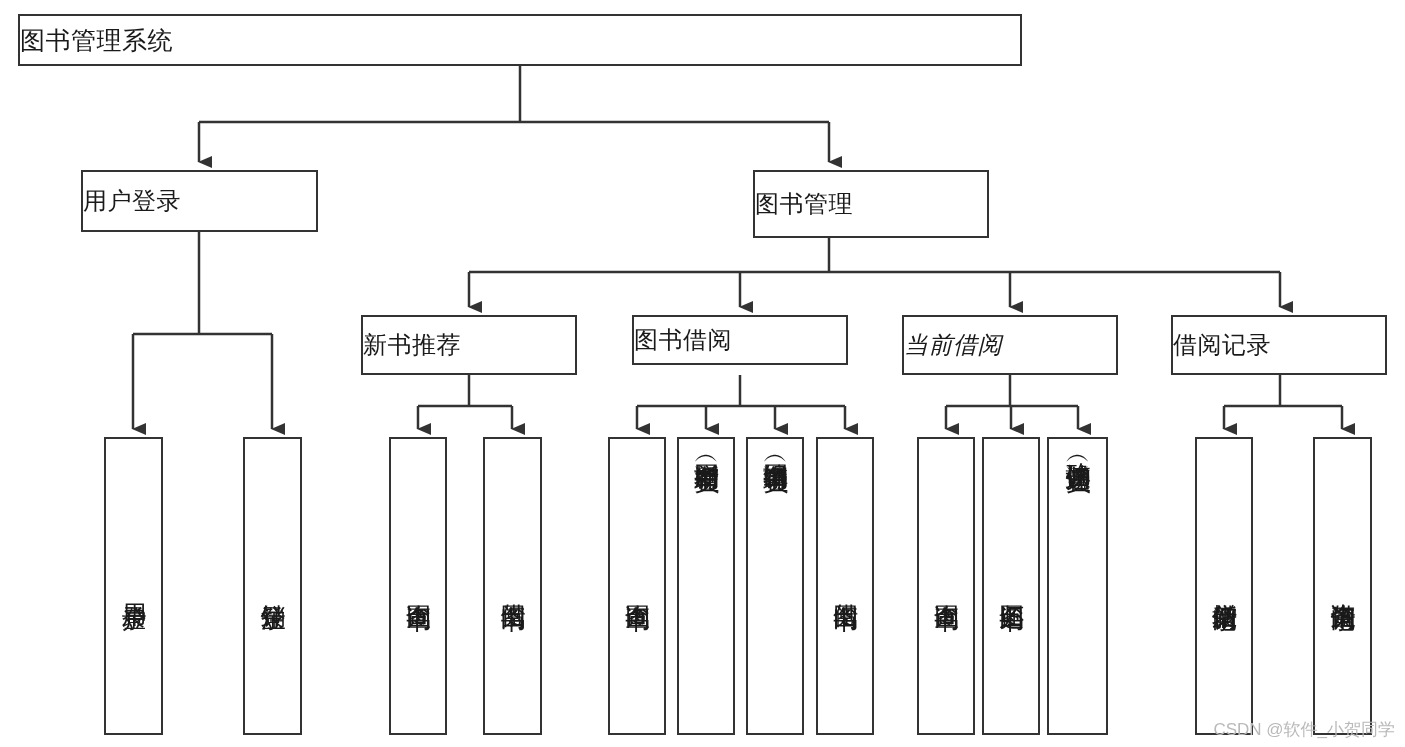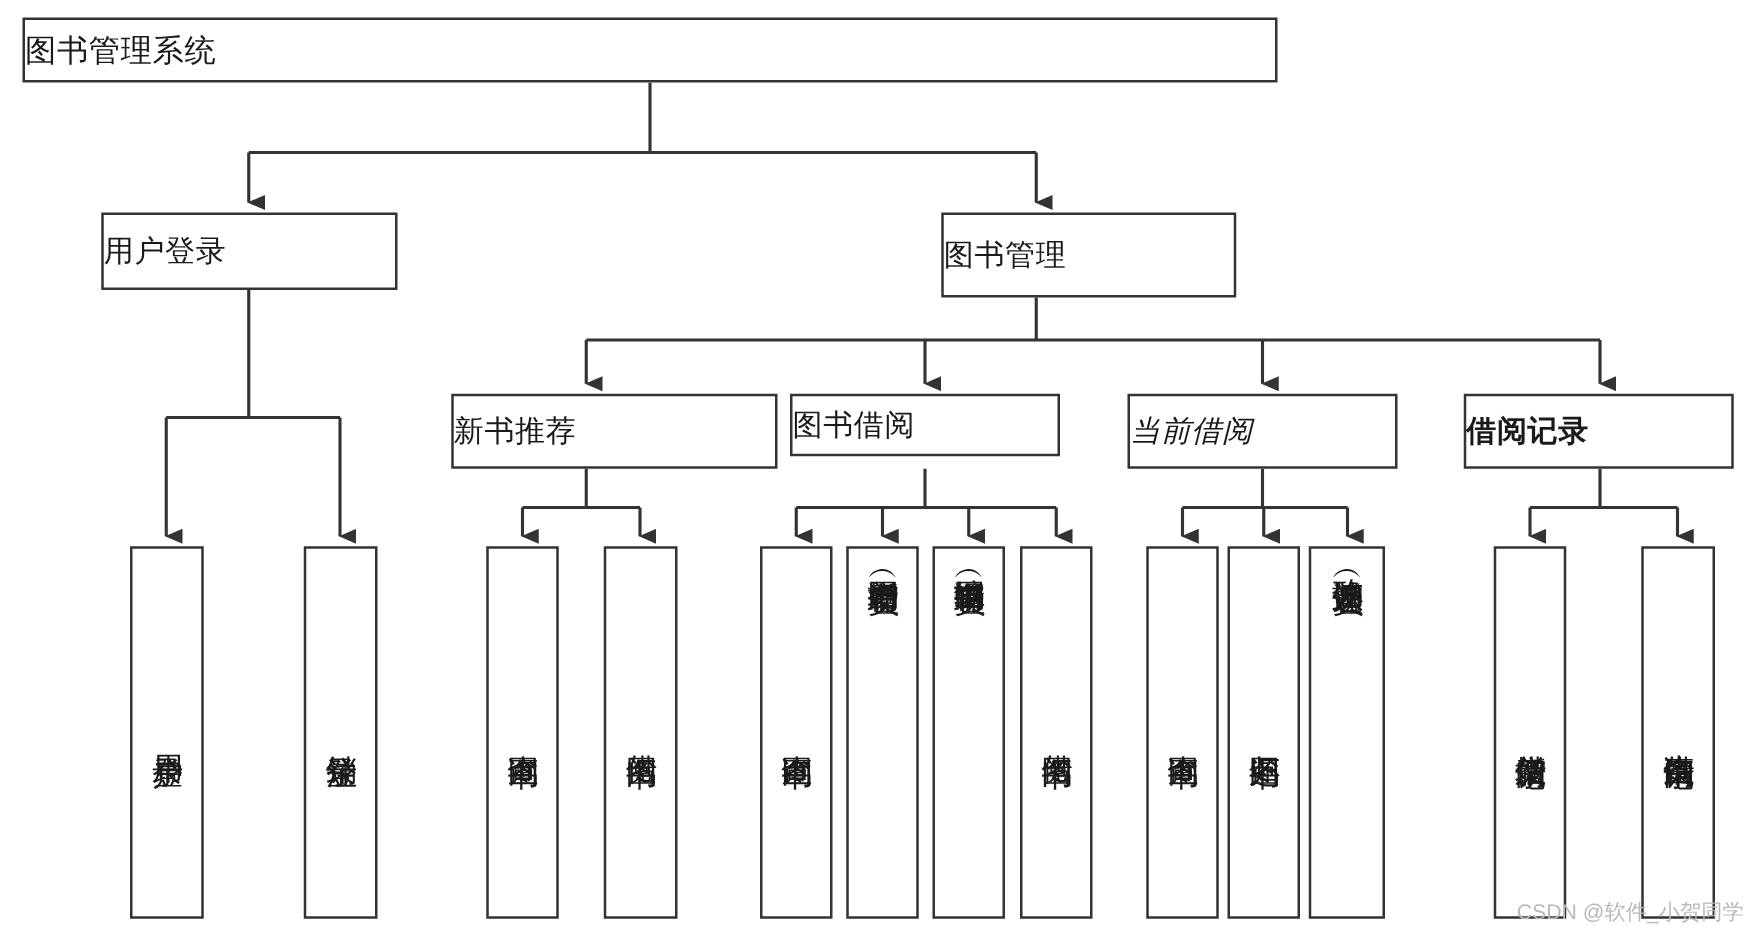--- a/index.html
+++ b/index.html
@@ -135,30 +135,30 @@
     <span class="label">图书管理系统</span>
   </div>
 
   <div class="node horiz" style="left: 81px; top: 170px; width: 237px; height: 62px;">
     <span class="label">用户登录</span>
   </div>
   <div class="node horiz" style="left: 753px; top: 170px; width: 236px; height: 68px;">
     <span class="label">图书管理</span>
   </div>
 
-  <div class="node horiz" style="left: 361px; top: 315px; width: 261px; height: 60px;">
+  <div class="node horiz" style="left: 361px; top: 315px; width: 216px; height: 60px;">
     <span class="label">新书推荐</span>
   </div>
   <div class="node horiz" style="left: 632px; top: 315px; width: 216px; height: 50px;">
     <span class="label">图书借阅</span>
   </div>
   <div class="node horiz" style="left: 902px; top: 315px; width: 216px; height: 60px; font-style: italic;">
     <span class="label">当前借阅</span>
   </div>
-  <div class="node horiz" style="left: 1171px; top: 315px; width: 216px; height: 60px; font-weight: bold;">
+  <div class="node horiz" style="left: 1171px; top: 315px; width: 216px; height: 60px;">
     <span class="label">借阅记录</span>
   </div>
 
   <div class="node vert centered" style="left: 104px; top: 437px; width: 59px; height: 298px;">
     <span class="label">用户登录</span>
   </div>
   <div class="node vert centered" style="left: 243px; top: 437px; width: 59px; height: 298px;">
     <span class="label">注销登录</span>
   </div>
   <div class="node vert centered" style="left: 389px; top: 437px; width: 58px; height: 298px;">

